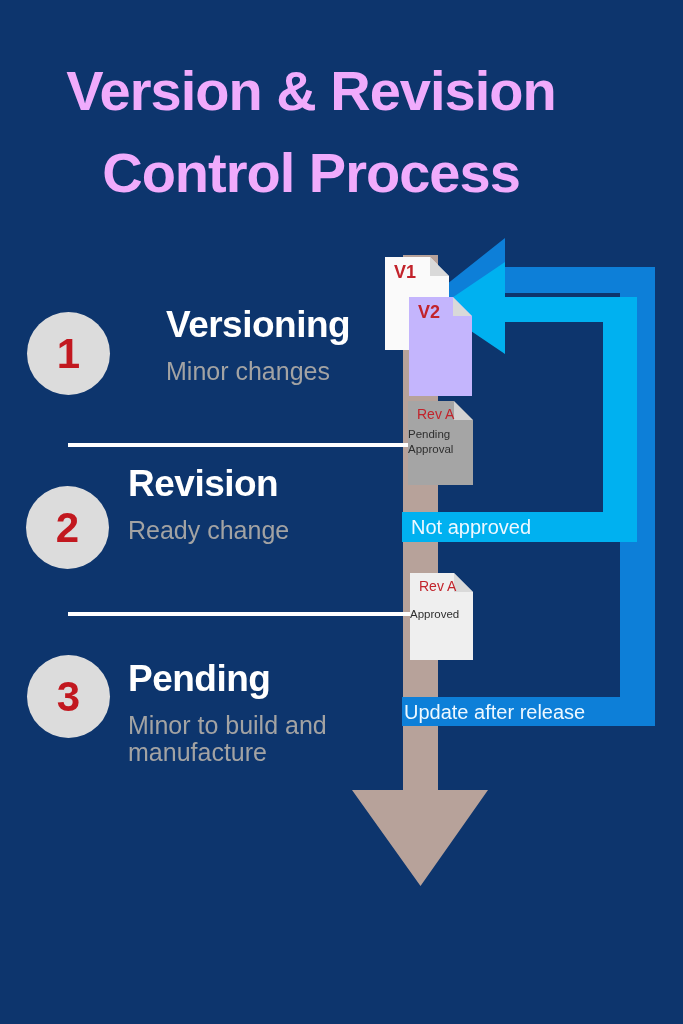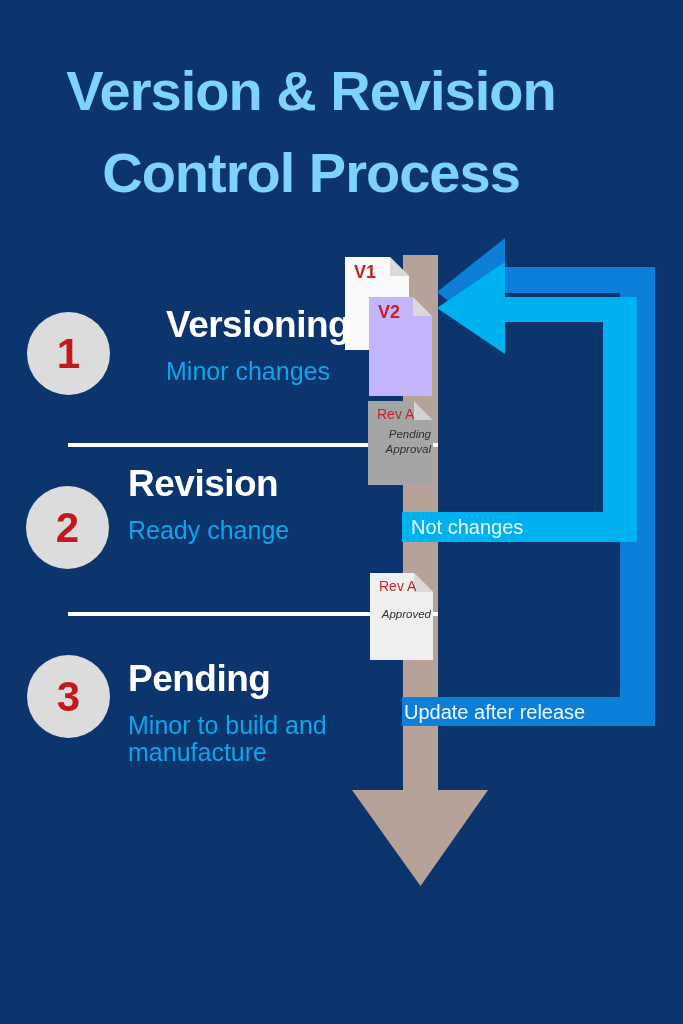--- a/index.html
+++ b/index.html
@@ -6,65 +6,66 @@
   .canvas{
     position:relative;width:683px;height:1024px;overflow:hidden;
     background:#0d356d;
     font-family:"Liberation Sans", sans-serif;
   }
   .diagram-svg{position:absolute;left:0;top:0;width:683px;height:1024px;}
 
   
   .title{
     position:absolute;left:0;top:50px;width:622px;
-    text-align:center;color:#7dd3fc;font-weight:bold;
+    text-align:center;color:#f0abfc;font-weight:bold;
     font-size:56px;line-height:82px;letter-spacing:-1px;
   }
 
   
   .num-circle{
     position:absolute;width:83px;height:83px;border-radius:50%;
     background:#dcdcdc;color:#c2181f;font-weight:bold;font-size:42px;
     display:flex;align-items:center;justify-content:center;
   }
   .c1{left:27px;top:312px;}
   .c2{left:26px;top:486px;}
   .c3{left:27px;top:655px;}
 
   
   .step{position:absolute;left:128px;width:240px;color:#fff;}
   .s1{top:303px;margin-left:38px;}
   .s2{top:462px;}
   .s3{top:657px;}
   .step-heading{font-size:37px;line-height:44px;font-weight:bold;color:#ffffff;letter-spacing:-0.5px;}
-  .step-sub{margin-top:11px;font-size:25px;line-height:27px;color:#0ea5e9;}
+  .step-sub{margin-top:11px;font-size:25px;line-height:27px;color:#a3a3a3;}
 
   
   .doc{
     position:absolute;
     clip-path:polygon(0 0, calc(100% - 19px) 0, 100% 19px, 100% 100%, 0 100%);
+    margin-left:40px;
   }
   .doc .fold{
     position:absolute;top:0;right:0;width:19px;height:19px;
     clip-path:polygon(0 0, 100% 100%, 0 100%);
   }
   .doc-v1{left:345px;top:257px;width:64px;height:93px;background:#fafafa;}
   .doc-v2{left:369px;top:297px;width:63px;height:99px;background:#c4b5fd;}
   .doc-pending{left:368px;top:401px;width:65px;height:84px;background:#a5a5a5;}
   .doc-approved{left:370px;top:573px;width:63px;height:87px;background:#efefef;}
   .fold-light{background:#d9d9d9;}
   .fold-gray{background:#d2d2d2;}
   .doc-label{
     position:absolute;left:9px;top:5px;color:#c2232b;font-weight:bold;
   }
   .doc-label-big{font-size:18px;}
   .doc-label-small{font-size:14px;font-weight:normal;}
   .doc-status{
-    position:absolute;left:0;right:2px;text-align:right;
-    font-size:11.5px;line-height:15px;color:#2f2f2f;font-style:italic;
+    position:absolute;left:0;right:2px;text-align:left;
+    font-size:11.5px;line-height:15px;color:#2f2f2f;
   }
   .st-pending{top:26px;}
   .st-approved{top:34px;}
 
   
   .flow-label{
     position:absolute;color:#eef8ff;font-size:20px;white-space:nowrap;
   }
   .fl-na{left:411px;top:513px;line-height:29px;}
   .fl-ur{left:404px;top:698px;line-height:29px;}
@@ -126,16 +127,16 @@
   </div>
   <div class="step s2">
     <div class="step-heading">Revision</div>
     <div class="step-sub">Ready change</div>
   </div>
   <div class="step s3">
     <div class="step-heading">Pending</div>
     <div class="step-sub">Minor to build and manufacture</div>
   </div>
 
-  <div class="flow-label fl-na">Not changes</div>
+  <div class="flow-label fl-na">Not approved</div>
   <div class="flow-label fl-ur">Update after release</div>
 
 </div>
 
 </body></html>

